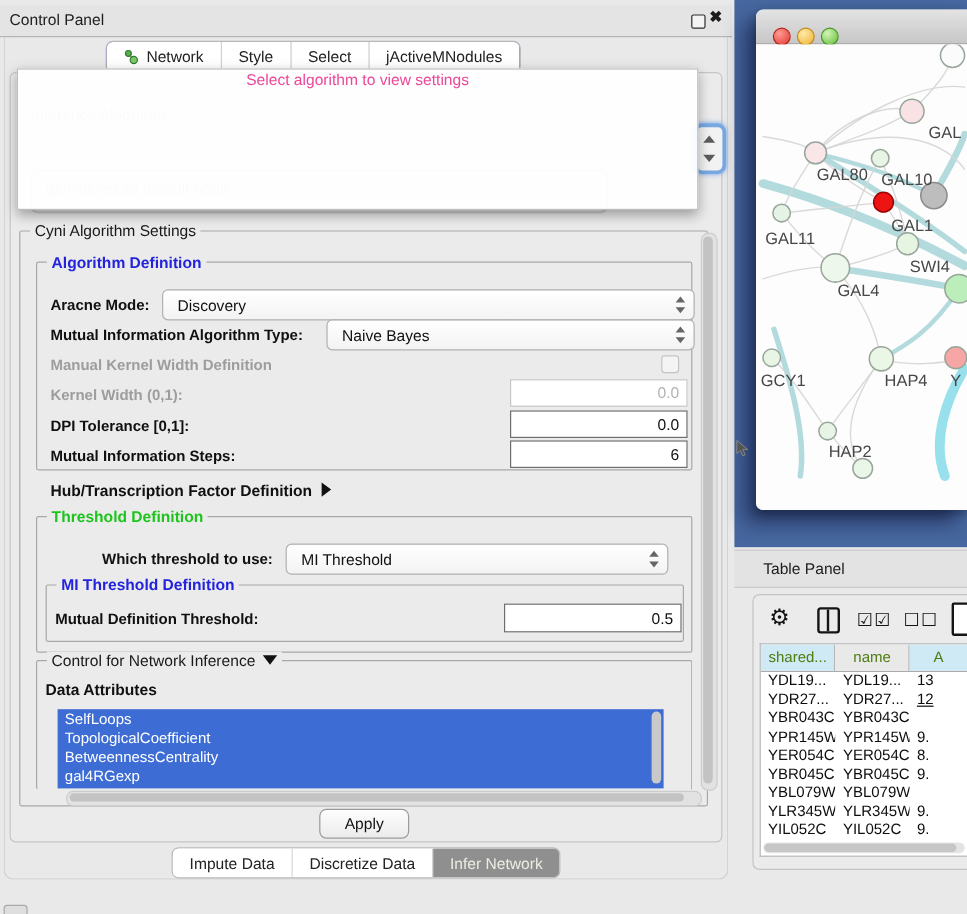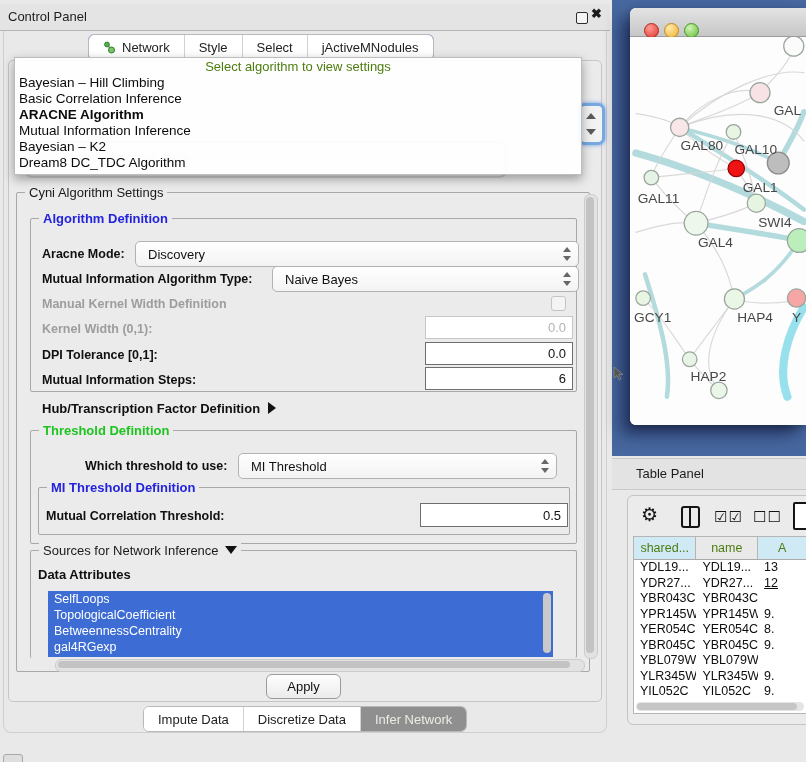--- a/index.html
+++ b/index.html
@@ -25,21 +25,21 @@
   .ghost-label{left:26px;top:88px;font-size:13px;color:#333;opacity:.28;}
   .ghost-combo{left:25px;top:141px;width:478px;height:33px;border:2px solid #8a8a8a;border-radius:7px;opacity:.30;}
   .ghost-combo-text{left:38px;top:150px;font-size:13px;color:#333;opacity:.30;}
   .focus-spinner{left:578px;top:103px;width:21px;height:36px;background:#f2f2f2;border:3px solid #77a8e2;border-radius:7px;box-shadow:0 0 4px rgba(80,140,230,.8);}
   .focus-spinner:before,.focus-spinner:after{content:"";position:absolute;left:5px;border-left:5px solid transparent;border-right:5px solid transparent;}
   .focus-spinner:before{top:7px;border-bottom:6px solid #5c5c5c;}
   .focus-spinner:after{bottom:7px;border-top:6px solid #5c5c5c;}
 
   
   .algo-popup{left:14px;top:57px;width:566px;height:116px;background:rgba(255,255,255,.94);border:1px solid #bdbdbd;box-shadow:0 4px 10px rgba(0,0,0,.35);z-index:20;}
-  .algo-placeholder{text-align:center;color:#4d7c0f;font-size:13px;line-height:17px;height:17px;}
+  .algo-placeholder{text-align:center;color:#ec4899;font-size:13px;line-height:17px;height:17px;}
   .algo-item{font-size:13.5px;color:#0b0b0b;line-height:16px;padding-left:4px;white-space:nowrap;}
   .algo-item.sel{font-weight:bold;}
 
   
   .group{border:1px solid #a8a8a8;border-radius:2px;}
   .group.noline-bottom{border-bottom:none;}
   .legend{position:absolute;top:-8px;font-size:13px;background:#ebebeb;padding:0 4px;white-space:nowrap;}
   .legend.black{color:#1a1a1a;}
   .legend.blue{color:#2323dd;font-weight:bold;}
   .legend.green{color:#1dc41d;font-weight:bold;}
@@ -143,28 +143,20 @@
 
   <div class="abs content-panel"></div>
 
   <div class="abs ghost-label">Inference Algorithm</div>
   <div class="abs ghost-combo"></div>
   <div class="abs ghost-combo-text">galFiltered.sif default node</div>
   <div class="abs focus-spinner"></div>
 
   <div class="abs algo-popup">
     <div class="algo-placeholder">Select algorithm to view settings</div>
-    <div id="algo-items">
-        <div class="algo-item">Bayesian – Hill Climbing</div>
-        <div class="algo-item">Basic Correlation Inference</div>
-        <div class="algo-item sel">ARACNE Algorithm</div>
-        <div class="algo-item">Mutual Information Inference</div>
-        <div class="algo-item">Bayesian – K2</div>
-        <div class="algo-item">Dream8 DC_TDC Algorithm</div>
-      </div>
   </div>
 
   <div class="abs group" style="left:16px;top:192px;width:572px;height:478px;">
     <span class="legend black" style="left:8px;">Cyni Algorithm Settings</span>
   </div>
 
   <div class="abs group" style="left:30px;top:218px;width:545px;height:172px;">
     <span class="legend blue" style="left:8px;">Algorithm Definition</span>
   </div>
   <div class="abs lbl" style="left:42px;top:247px;">Aracne Mode:</div>
@@ -192,25 +184,25 @@
     <span class="legend green" style="left:8px;">Threshold Definition</span>
   </div>
   <div class="abs lbl" style="left:85px;top:459px;">Which threshold to use:</div>
   <div class="abs combo" style="left:238px;top:453px;width:305px;height:24px;">
     <span>MI Threshold</span>
     <span class="spin"></span>
   </div>
   <div class="abs group" style="left:38px;top:487px;width:530px;height:46px;">
     <span class="legend blue" style="left:8px;">MI Threshold Definition</span>
   </div>
-  <div class="abs lbl" style="left:46px;top:509px;">Mutual Correlation Threshold:</div>
+  <div class="abs lbl" style="left:46px;top:509px;">Mutual Definition Threshold:</div>
   <div class="abs field" style="left:420px;top:503px;width:140px;height:22px;">0.5</div>
 
   <div class="abs group noline-bottom" style="left:30px;top:550px;width:545px;height:107px;">
-    <span class="legend black" style="left:8px;"><span>Sources for Network Inference</span><span class="tri-down"></span></span>
+    <span class="legend black" style="left:8px;"><span>Control for Network Inference</span><span class="tri-down"></span></span>
   </div>
   <div class="abs lbl" style="left:38px;top:567px;font-size:13px;">Data Attributes</div>
   <div class="abs attr-list" id="attr-list">
       <div class="attr-item">SelfLoops</div>
       <div class="attr-item">TopologicalCoefficient</div>
       <div class="attr-item">BetweennessCentrality</div>
       <div class="attr-item">gal4RGexp</div>
     </div>
   <div class="abs attr-scroll"></div>
 

